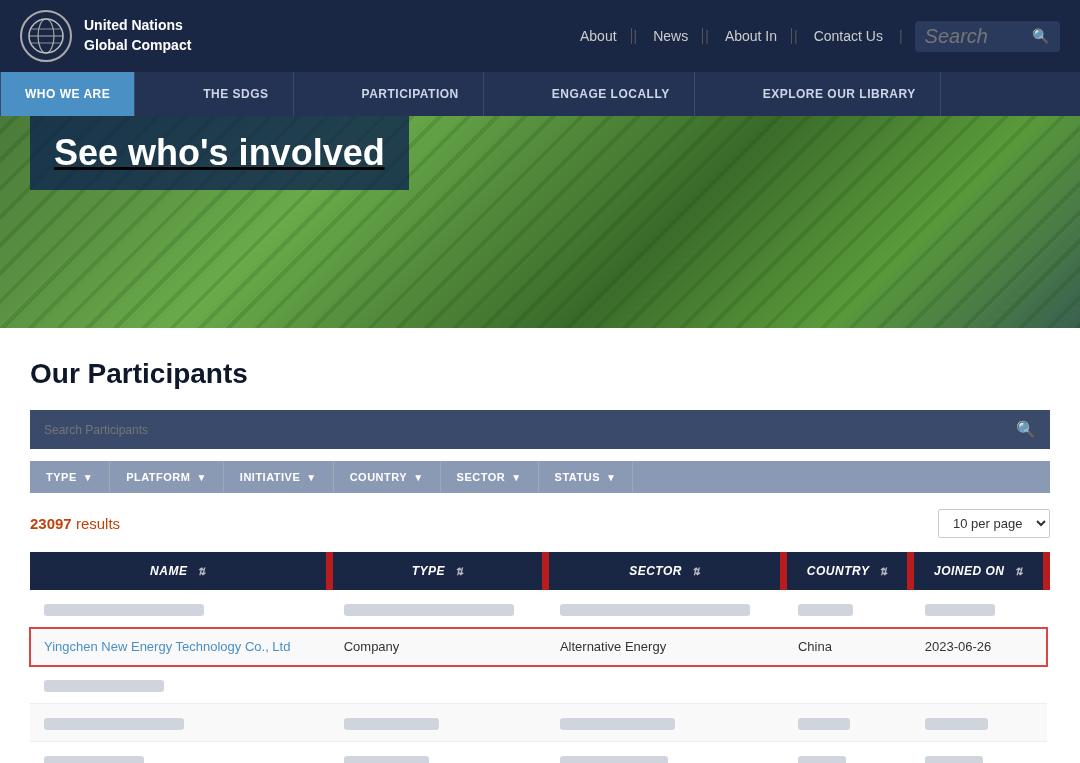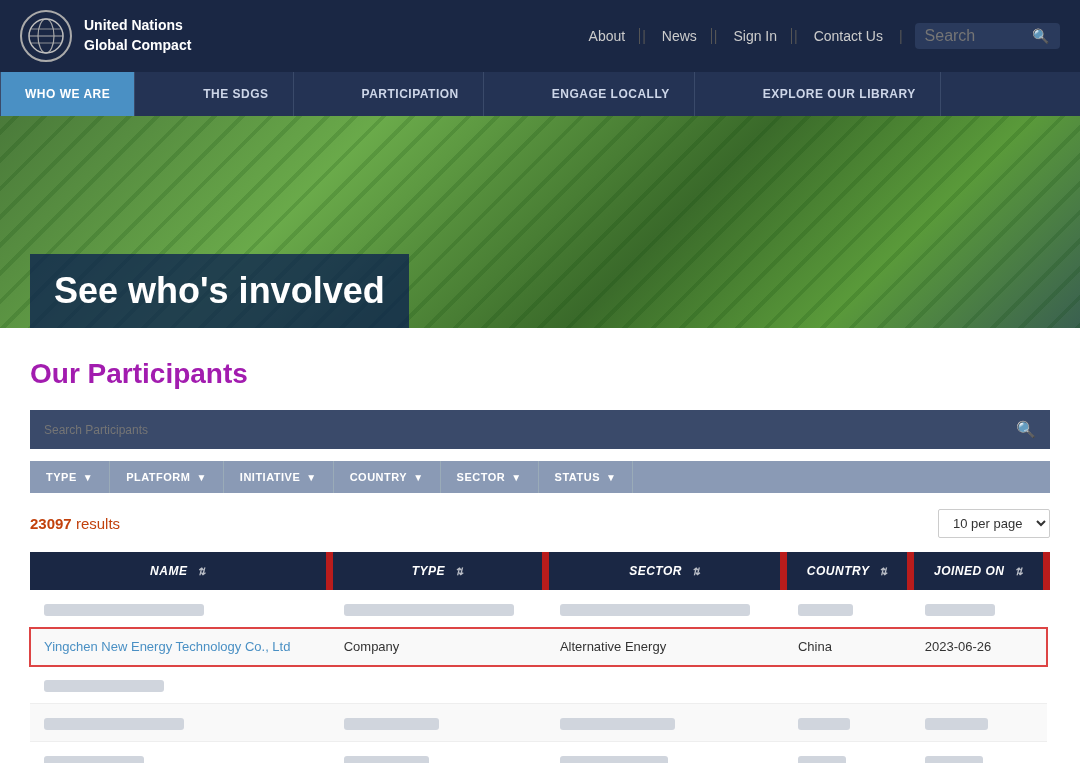--- a/index.html
+++ b/index.html
@@ -57,23 +57,24 @@
       background: #2a3a5c;
       border-radius: 4px;
       padding: 4px 10px;
       gap: 8px;
       margin-left: 10px;
     }
     .search-area input {
       background: transparent;
       border: none;
       color: #22c55e;
-      font-size: 16px;
+      font-size: 20px;
       outline: none;
       width: 100px;
+      font-style: italic;
     }
     .search-icon-btn {
       color: #aaa;
       cursor: pointer;
       font-size: 14px;
     }
 
     
     .main-nav {
       background: #243354;
@@ -100,22 +101,23 @@
       color: #fff;
     }
 
     
     .hero {
       width: 100%;
       height: 212px;
       background: linear-gradient(135deg, #4a7a3a 0%, #6aaa4a 30%, #3a6a2a 60%, #5a9a3a 80%, #3a6050 100%);
       position: relative;
       display: flex;
-      align-items: flex-end;
+      align-items: flex-start;
       overflow: hidden;
+      text-decoration: underline;
     }
     .hero-overlay {
       position: absolute;
       top: 0; left: 0; right: 0; bottom: 0;
       background: repeating-linear-gradient(
         -45deg,
         rgba(0,60,0,0.15) 0px,
         rgba(0,60,0,0.15) 4px,
         transparent 4px,
         transparent 20px
@@ -134,21 +136,21 @@
       font-weight: bold;
     }
 
     
     .content {
       padding: 30px 30px 30px 30px;
     }
     .page-title {
       font-size: 28px;
       font-weight: bold;
-      color: #a21caf;
+      color: #0f172a;
       margin-bottom: 20px;
     }
 
     
     .participants-search {
       display: flex;
       align-items: center;
       background: #3a4a6a;
       padding: 10px 14px;
       margin-bottom: 12px;
@@ -287,21 +289,21 @@
       <span>United Nations</span><br>
       <span>Global Compact</span>
     </div>
   </div>
   <div style="display:flex; align-items:center; gap:0;">
     <div class="top-links">
       <a href="#">About</a>
       <span class="separator-line">|</span>
       <a href="#">News</a>
       <span class="separator-line">|</span>
-      <a href="#">Sign In</a>
+      <a href="#">About In</a>
       <span class="separator-line">|</span>
       <a href="#">Contact Us</a>
       <span class="separator-line">|</span>
     </div>
     <div class="search-area">
       <input type="text" placeholder="Search" style="">
       <span class="search-icon-btn">🔍</span>
     </div>
   </div>
 </div>

